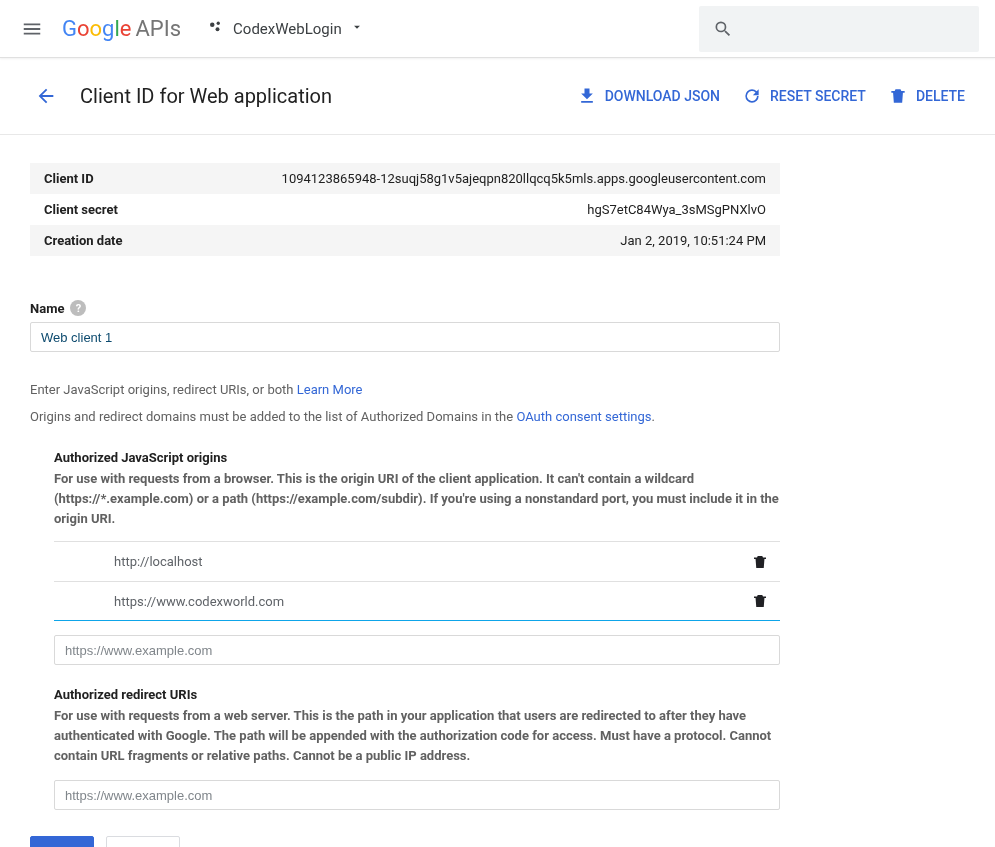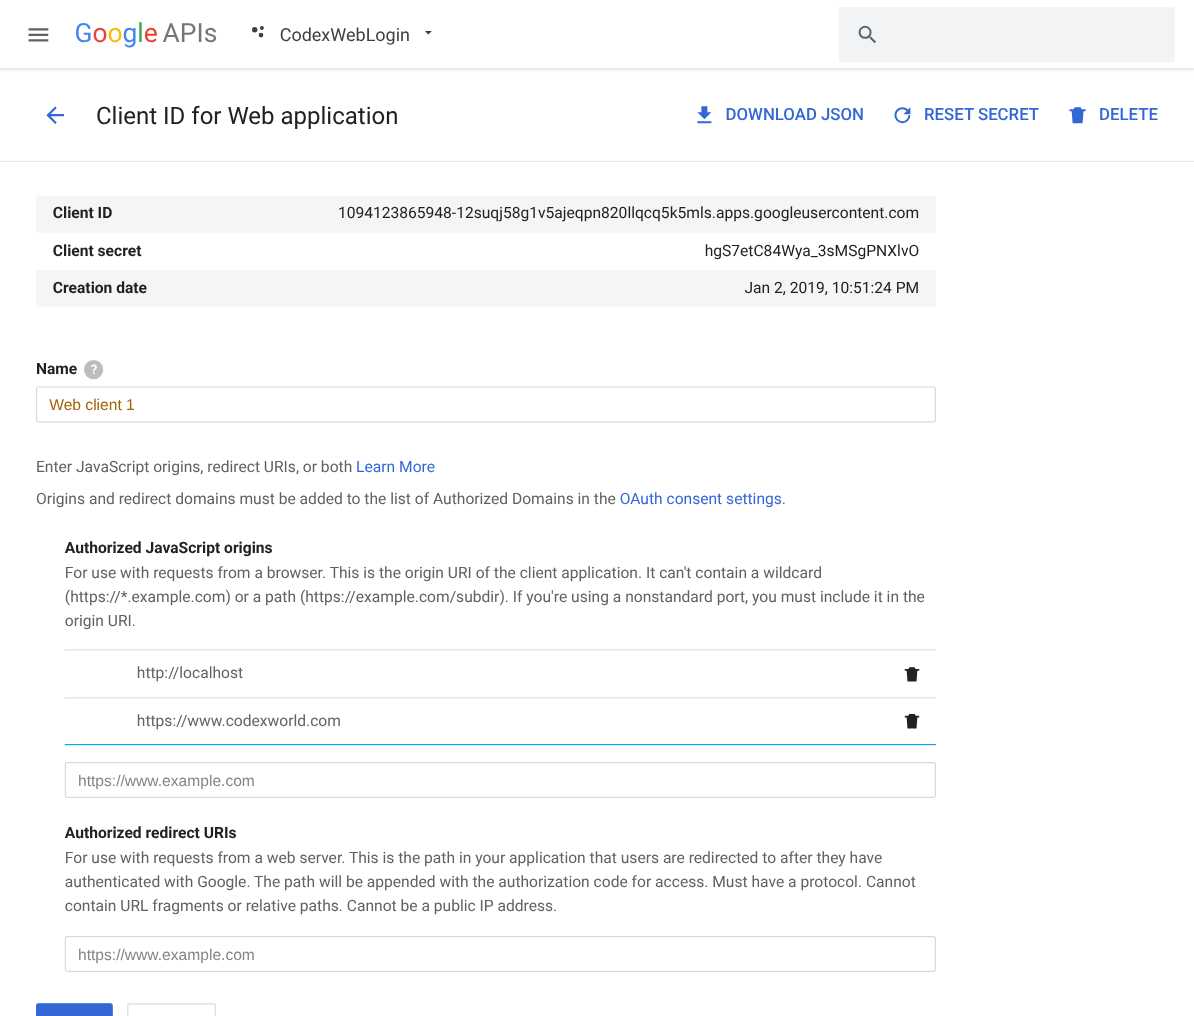--- a/index.html
+++ b/index.html
@@ -61,30 +61,30 @@
   .content{ padding:28px 30px; max-width:820px;}
   .info-table{ width:750px; border-collapse:collapse; font-size:13px;}
   .info-table tr:nth-child(odd){ background:#f5f5f5;}
   .info-table td{ padding:8px 14px;}
   .info-table td.k{ width:160px; font-weight:700; color:#212121;}
   .info-table td.v{ color:#212121;text-align:right;}
   .section-label{ margin-top:44px; font-size:13px; font-weight:700; display:flex; align-items:center; gap:6px;}
   .help-icon{ width:16px;height:16px;border-radius:50%;background:#bdbdbd;color:#fff;display:inline-flex;align-items:center;justify-content:center;font-size:11px;font-weight:700;}
   .text-input{
     width:750px; height:30px; margin-top:6px; border:1px solid #d9d9d9; border-radius:2px;
-    padding:0 10px; font-size:13px; color:#a16207; outline:none;
+    padding:0 10px; font-size:13px; color:#0c4a6e; outline:none;
   }
   .text-input::placeholder{color:#80868b}
   .restrictions{ margin-top:28px;}
   .restrictions h3{ font-size:13px; font-weight:700;}
   .muted{ color:#616161; font-size:13px; line-height:1.6; margin-top:6px;}
   .link{ color:#3367d6; cursor:pointer;}
   .sub{ margin-top:22px; margin-left:24px; width:726px;}
   .sub h4{font-size:13px; font-weight:700;}
-  .sub p{color:#616161; font-size:13px; line-height:1.55; margin-top:4px;}
+  .sub p{color:#616161; font-size:13px; line-height:1.55; margin-top:4px;font-weight:bold;}
   .uri-list{ margin-top:12px;}
   .uri-row{ display:flex; align-items:center; border-top:1px solid #e0e0e0; height:40px;}
   .uri-row:last-of-type{ border-bottom:1px solid #0ea5e9;}
   .uri-row .uri{ flex:1; padding-left:60px; color:#5f6368; font-size:13px;}
   .uri-row .del{ width:40px; display:flex; justify-content:center; cursor:pointer;}
   .uri-row .del svg{ fill:#202124;}
   .placeholder-input{ margin-top:14px;}
   .sub .text-input{ width:726px;}
   .btnrow{ margin-top:26px; display:flex; gap:12px;}
   .btn{ height:34px; padding:0 16px; border-radius:2px; font-size:13px; cursor:pointer; display:inline-flex; align-items:center;}

